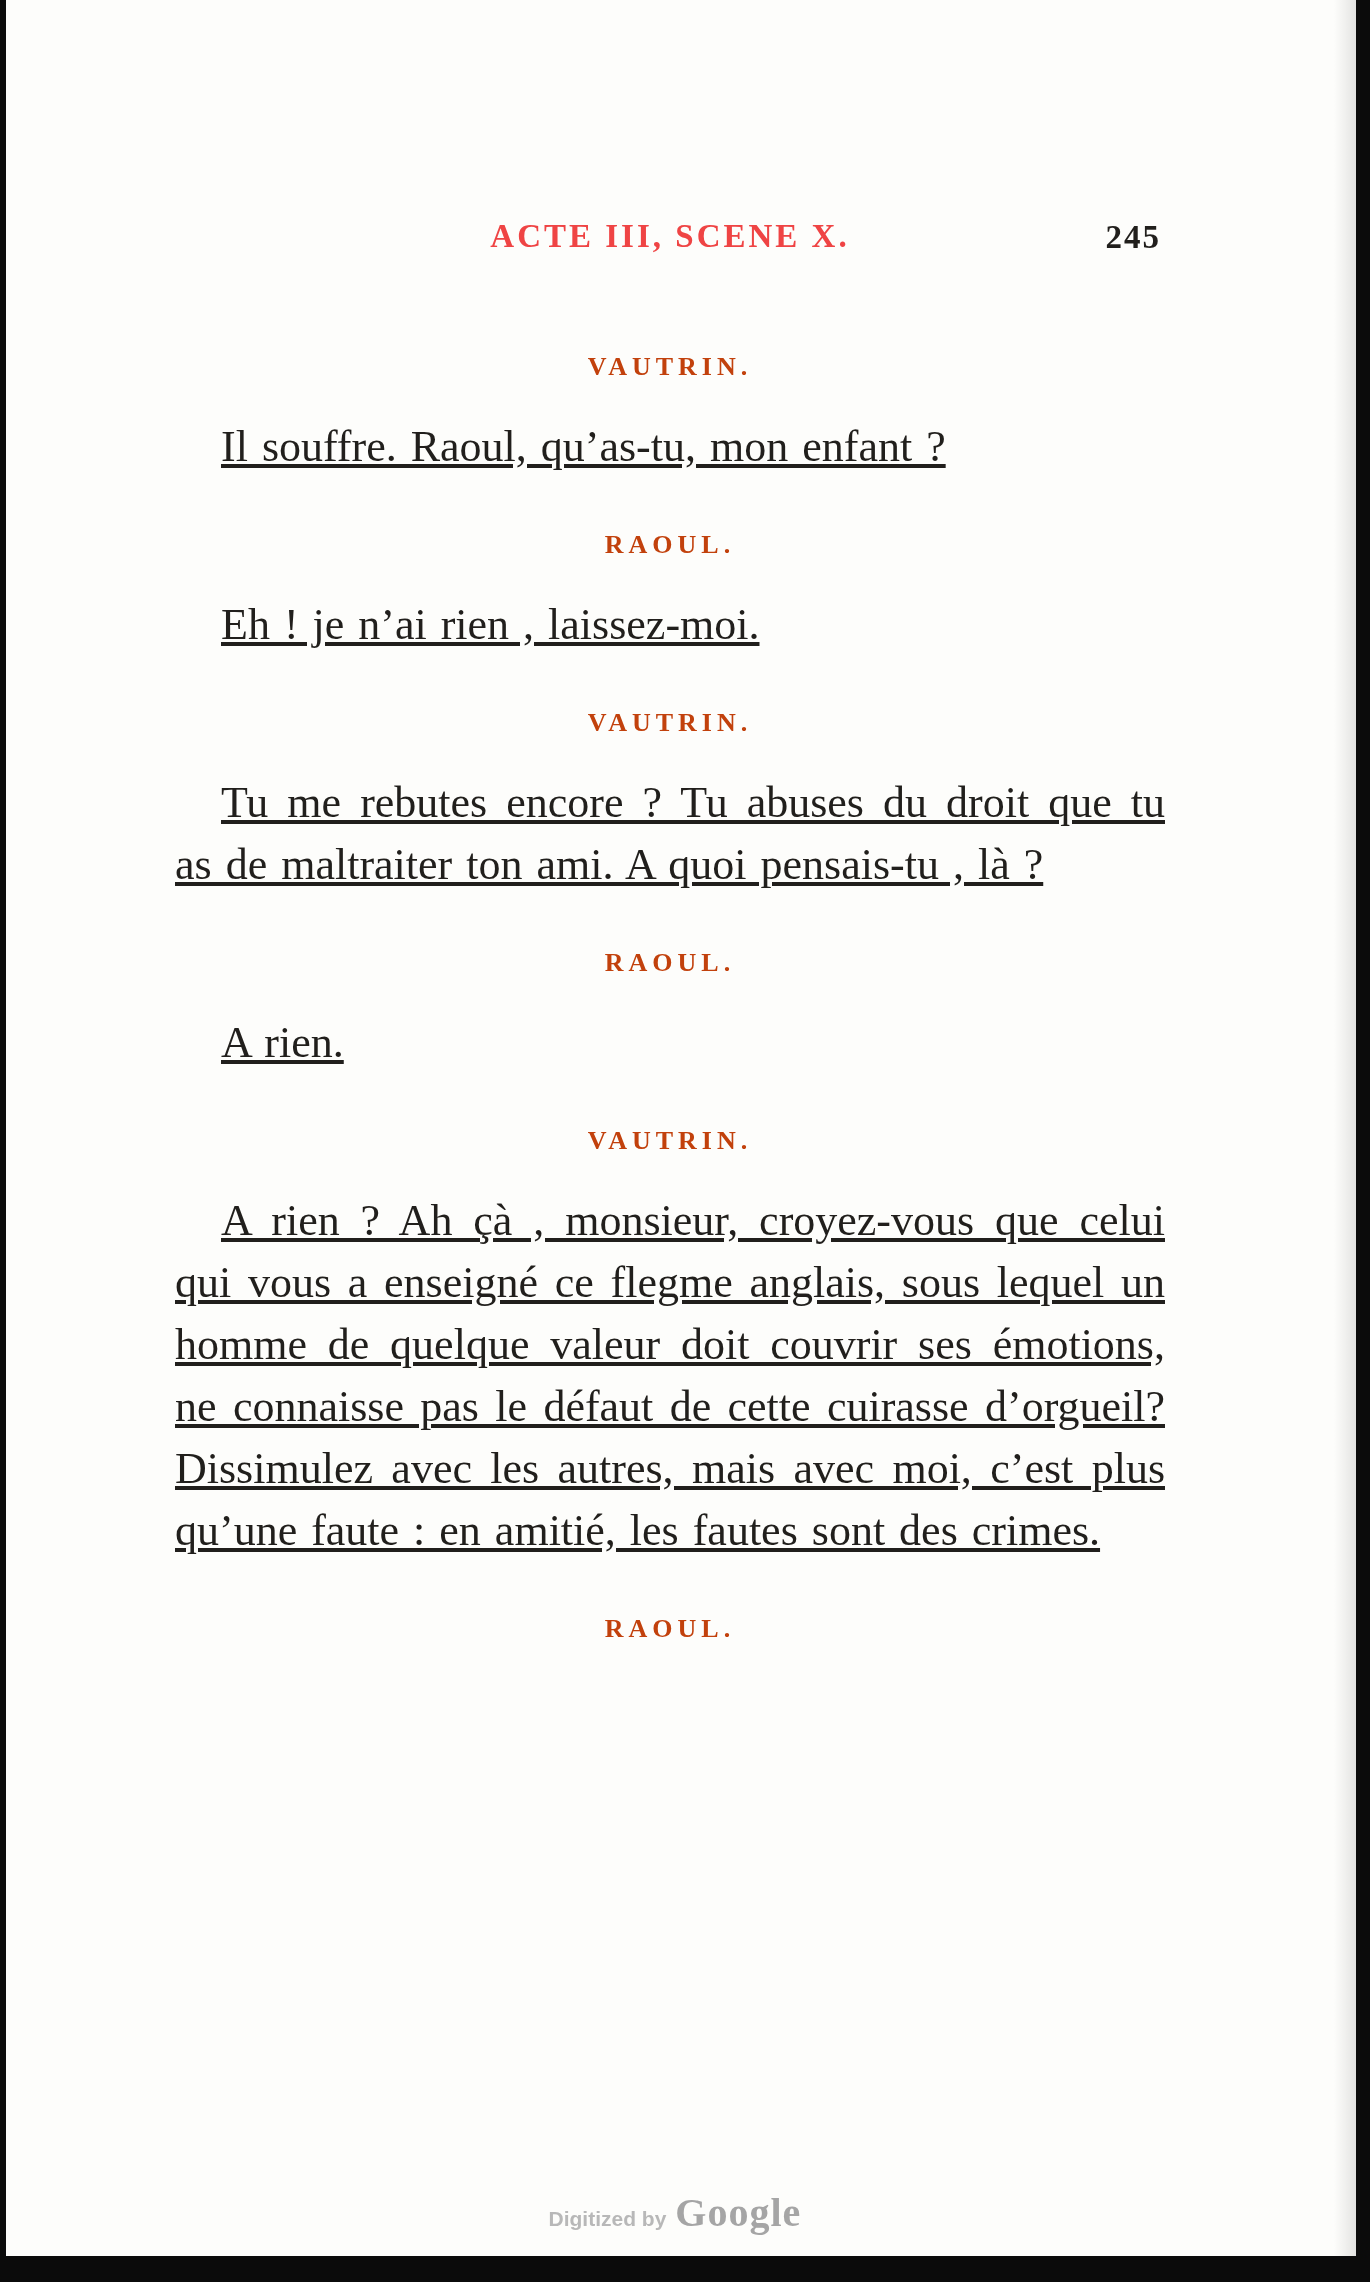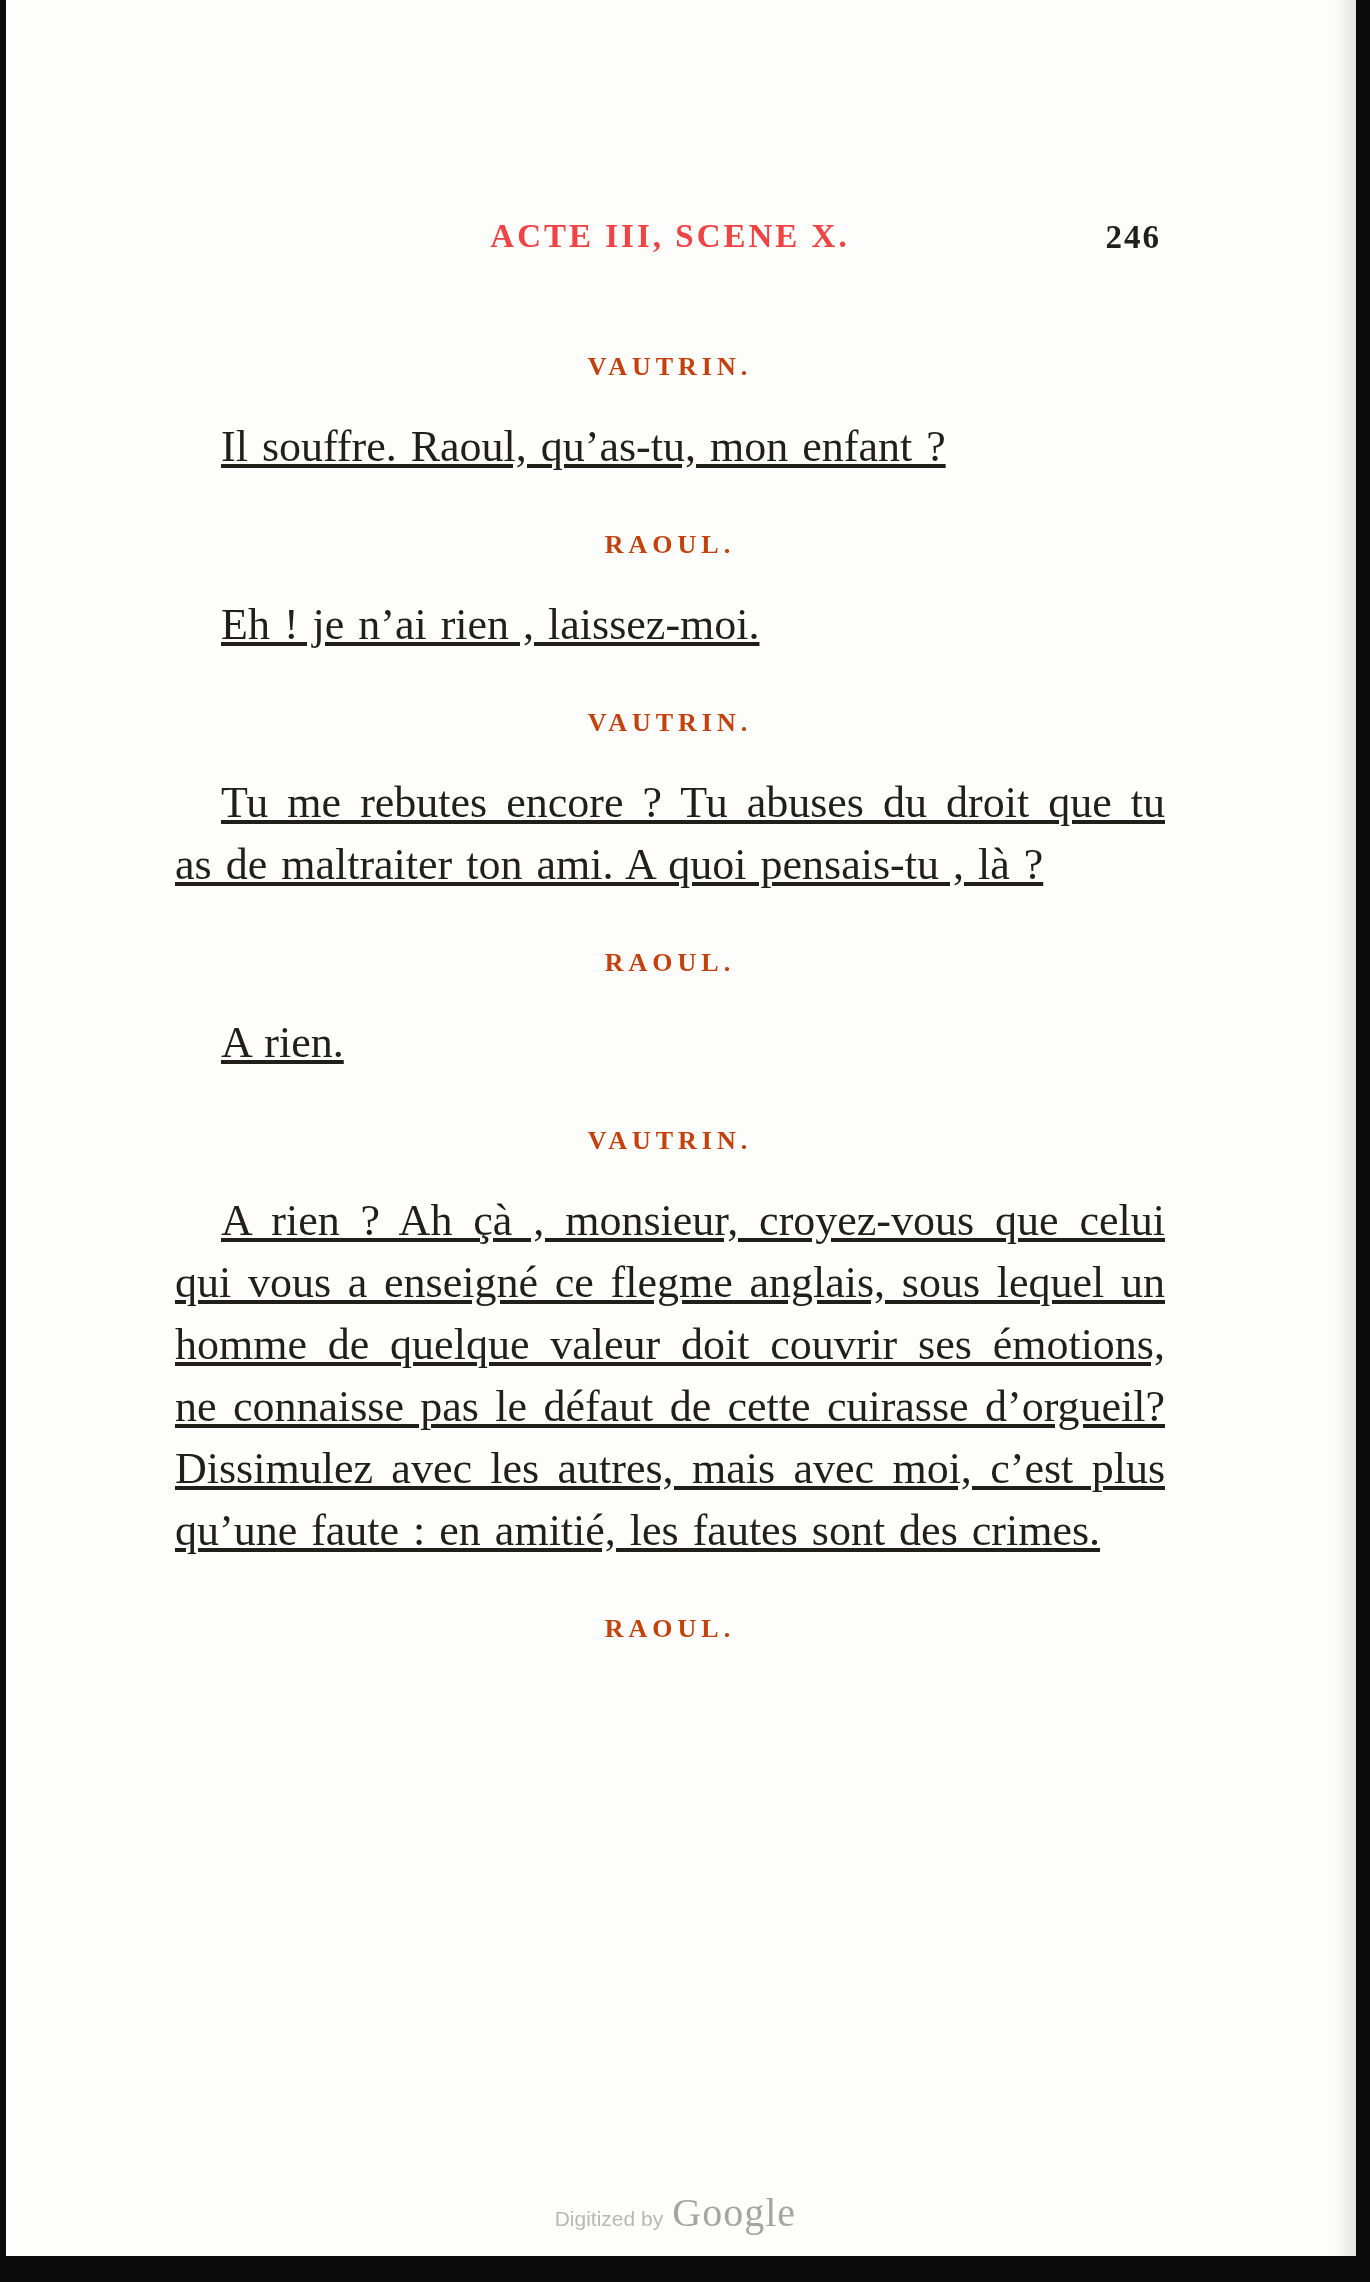--- a/index.html
+++ b/index.html
@@ -63,20 +63,21 @@
 
   .watermark {
     position: absolute;
     left: 50%;
     bottom: 46px;
     transform: translateX(-4%) translateX(-50%);
     display: flex;
     align-items: baseline;
     gap: 9px;
     white-space: nowrap;
+    font-weight: bold;
   }
   .watermark .label {
     font-family: "Liberation Sans", sans-serif;
     font-size: 21px;
     color: #b8b8b8;
   }
   .watermark .logo {
     font-family: "Liberation Serif", serif;
     font-size: 40px;
     color: #a5a5a5;
@@ -88,21 +89,21 @@
 
 <div class="scan-edge-left"></div>
 <div class="scan-edge-right"></div>
 <div class="scan-shade-right"></div>
 <div class="scan-edge-bottom"></div>
 
 <div class="page-content">
 
   <div class="running-head">
     <div class="title">ACTE III, SCENE X.</div>
-    <div class="folio">246</div>
+    <div class="folio">245</div>
   </div>
 
   <div class="speaker">VAUTRIN.</div>
   <p class="speech">Il souffre. Raoul, qu’as-tu, mon enfant ?</p>
 
   <div class="speaker">RAOUL.</div>
   <p class="speech">Eh ! je n’ai rien , laissez-moi.</p>
 
   <div class="speaker">VAUTRIN.</div>
   <p class="speech">Tu me rebutes encore ? Tu abuses du droit que tu as de maltraiter ton ami. A quoi pensais-tu , là ?</p>

